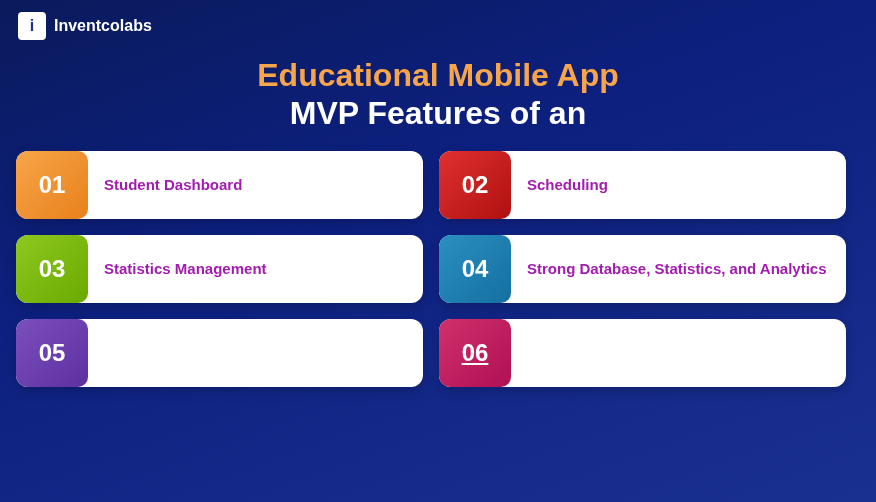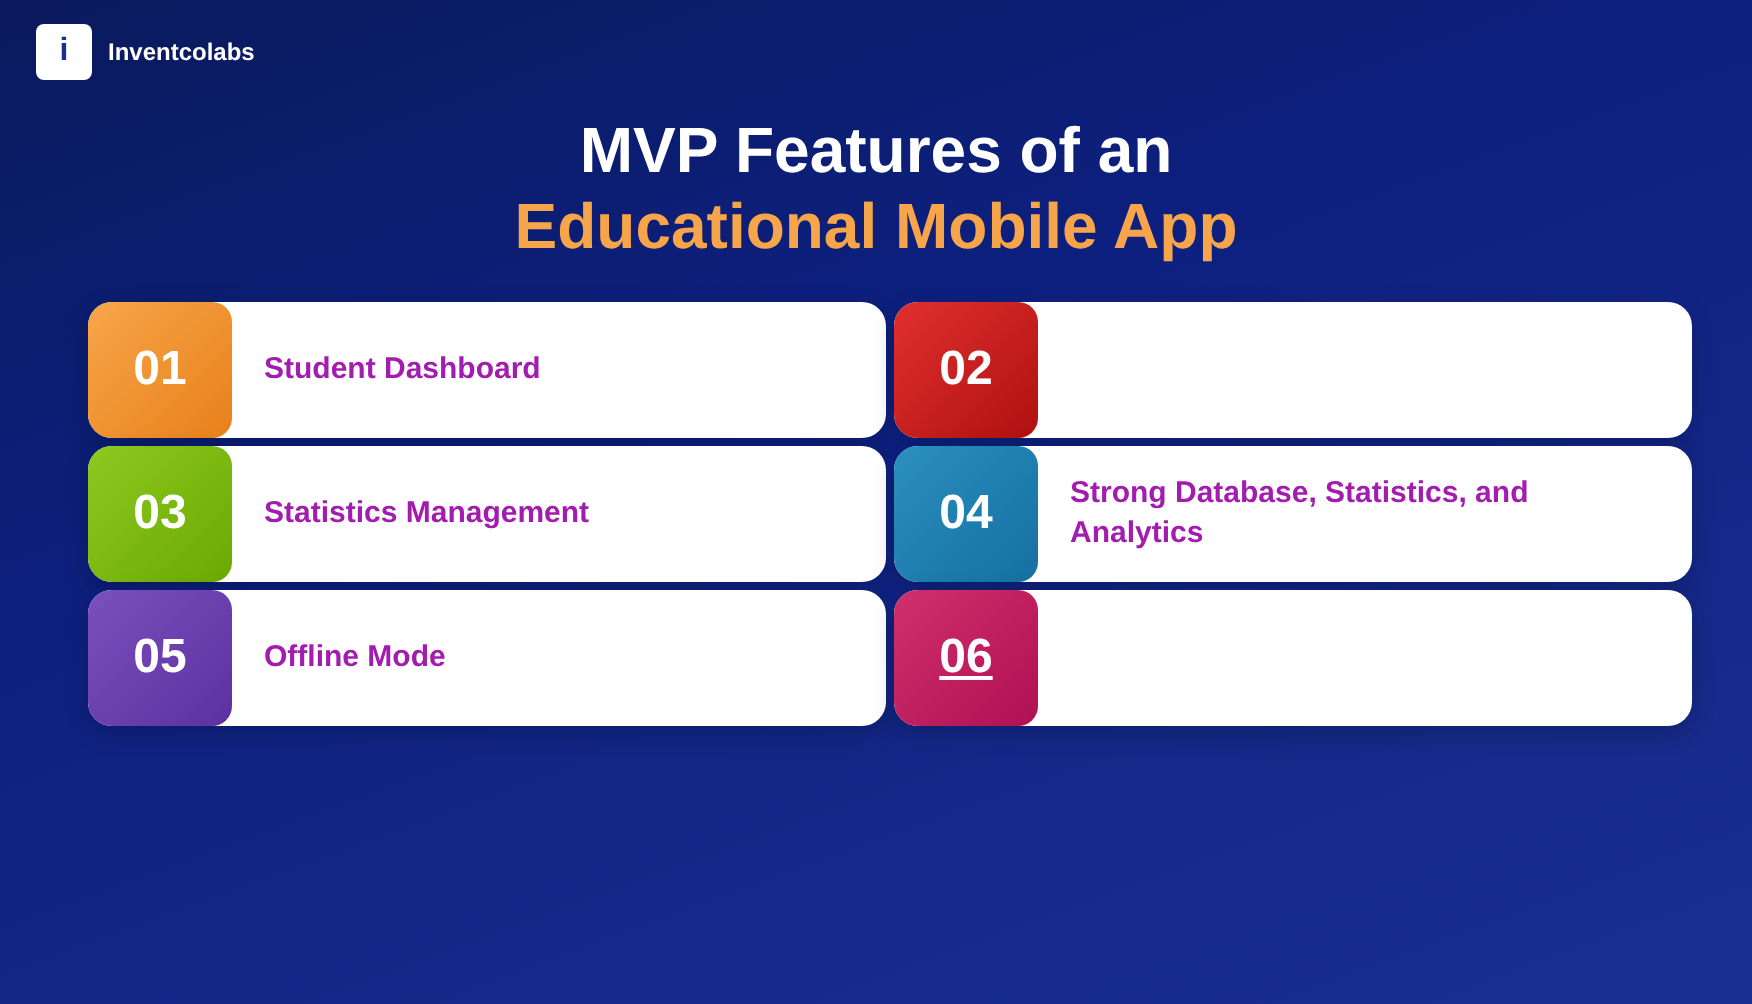--- a/index.html
+++ b/index.html
@@ -28,21 +28,21 @@
       display: flex;
       align-items: center;
       justify-content: center;
       font-weight: bold;
       font-size: 16px;
       color: #1a3090;
     }
 
     .logo-text {
       color: white;
-      font-size: 12px;
+      font-size: 16px;
       font-weight: 600;
     }
 
     .main-title {
       text-align: center;
       margin-top: 4px;
       margin-bottom: 18px;
     }
 
     .main-title h1 {
@@ -53,22 +53,22 @@
     }
 
     .main-title h1 span {
       color: #f7a54a;
       display: block;
     }
 
     .features-grid {
       display: grid;
       grid-template-columns: 1fr 1fr;
-      gap: 4px;
-      padding: 0 30px 20px 44px;
+      gap: 16px;
+      padding: 0 30px 20px 16px;
     }
 
     .feature-card {
       display: flex;
       align-items: center;
       background: white;
       border-radius: 12px;
       overflow: hidden;
       min-height: 68px;
       box-shadow: 0 4px 12px rgba(0,0,0,0.2);
@@ -126,41 +126,41 @@
 
 <div class="logo-bar">
   <div class="logo-icon">
     <span>i</span>
   </div>
   <span class="logo-text">Inventcolabs</span>
 </div>
 
 <div class="main-title">
   <h1>
+    <span>Educational Mobile App</span>
     <span style="color:white;display:block;">MVP Features of an</span>
-    <span>Educational Mobile App</span>
   </h1>
 </div>
 
 <div class="features-grid" id="features-grid">
 <div class="feature-card">
       <div class="feature-number-badge badge-orange">01</div>
       <div class="feature-label">Student Dashboard</div>
     </div>
     <div class="feature-card">
       <div class="feature-number-badge badge-red">02</div>
+      <div class="feature-label">Scheduling</div>
     </div>
     <div class="feature-card">
       <div class="feature-number-badge badge-green">03</div>
       <div class="feature-label">Statistics Management</div>
     </div>
     <div class="feature-card">
       <div class="feature-number-badge badge-blue">04</div>
       <div class="feature-label">Strong Database, Statistics, and Analytics</div>
     </div>
     <div class="feature-card">
       <div class="feature-number-badge badge-purple">05</div>
-      <div class="feature-label">Offline Mode</div>
     </div>
     <div class="feature-card">
       <div class="feature-number-badge badge-pink">06</div>
     </div>
   </div>
 
 </body></html>

